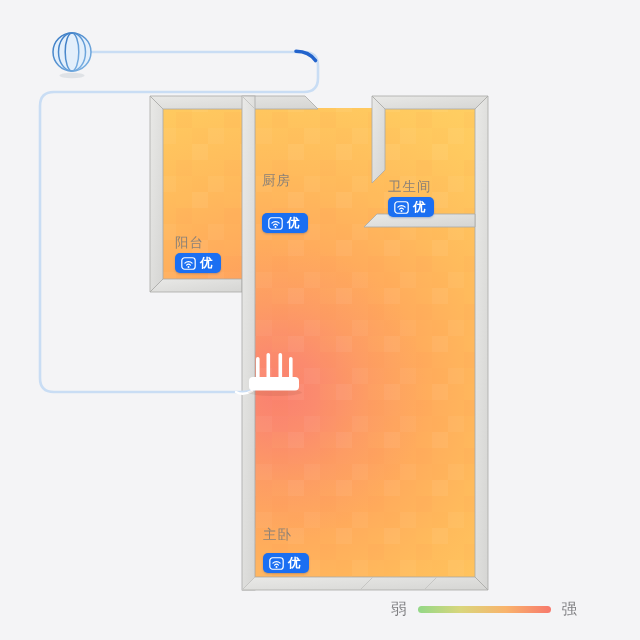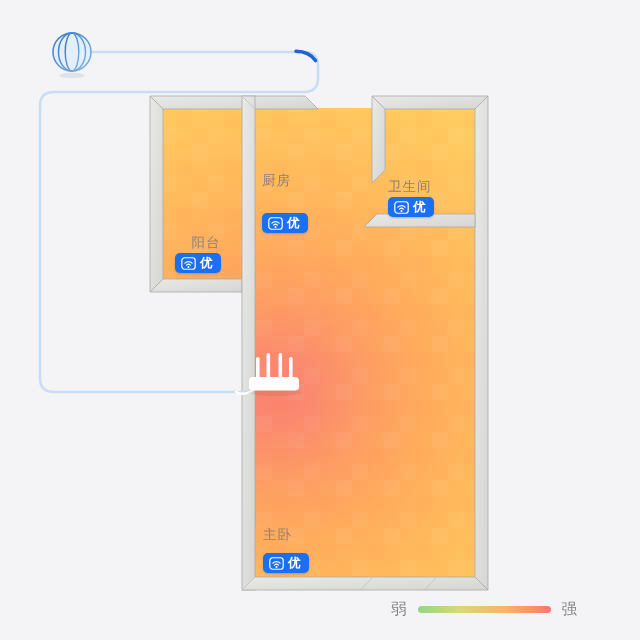--- a/index.html
+++ b/index.html
@@ -132,21 +132,21 @@
       <svg width="15" height="13" viewBox="0 0 16 14">
         <rect x="0.8" y="0.8" width="14.4" height="12.4" rx="3" fill="none" stroke="#fff" stroke-width="1.3"></rect>
         <path d="M4.1,6.6 A5.5,5.5 0 0 1 11.9,6.6" fill="none" stroke="#fff" stroke-width="1.25" stroke-linecap="round"></path>
         <path d="M5.9,8.7 A3,3 0 0 1 10.1,8.7" fill="none" stroke="#fff" stroke-width="1.25" stroke-linecap="round"></path>
         <circle cx="8" cy="10.7" r="1.05" fill="#fff"></circle>
       </svg>
       <span class="lvl">优</span>
     </div>
   </div>
 
-  <div class="room-tag" style="left:175px;top:235px;align-items:flex-end;">
+  <div class="room-tag" style="left:175px;top:235px;">
     <div class="room-name">阳台</div>
     <div class="signal-badge">
       <svg width="15" height="13" viewBox="0 0 16 14">
         <rect x="0.8" y="0.8" width="14.4" height="12.4" rx="3" fill="none" stroke="#fff" stroke-width="1.3"></rect>
         <path d="M4.1,6.6 A5.5,5.5 0 0 1 11.9,6.6" fill="none" stroke="#fff" stroke-width="1.25" stroke-linecap="round"></path>
         <path d="M5.9,8.7 A3,3 0 0 1 10.1,8.7" fill="none" stroke="#fff" stroke-width="1.25" stroke-linecap="round"></path>
         <circle cx="8" cy="10.7" r="1.05" fill="#fff"></circle>
       </svg>
       <span class="lvl">优</span>
     </div>

